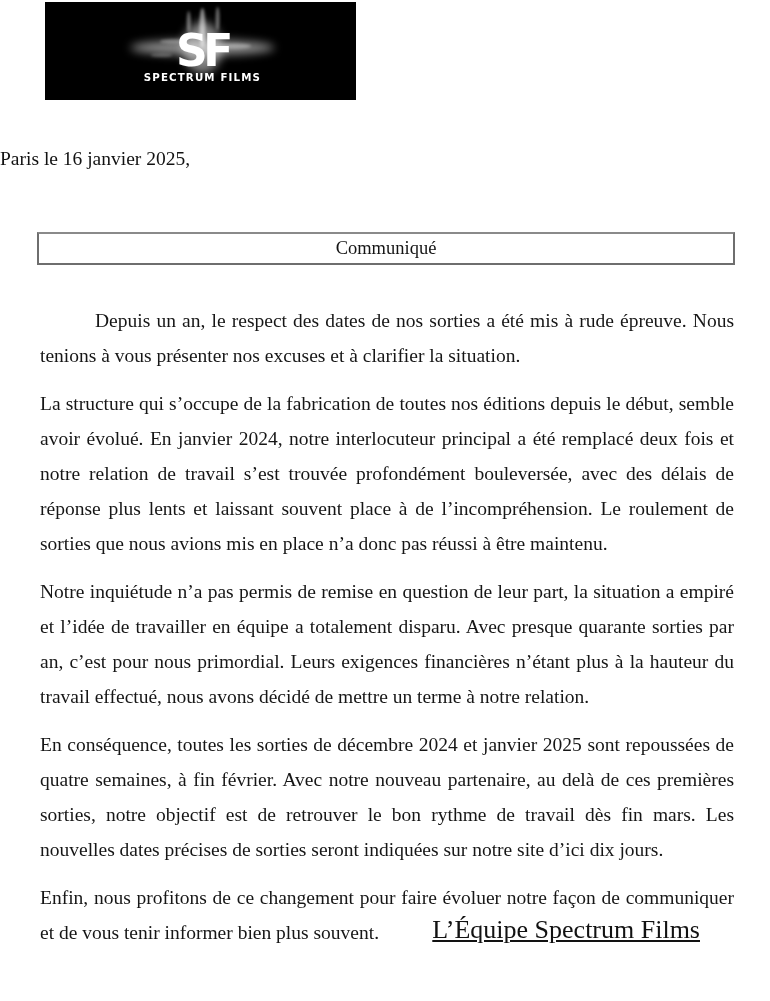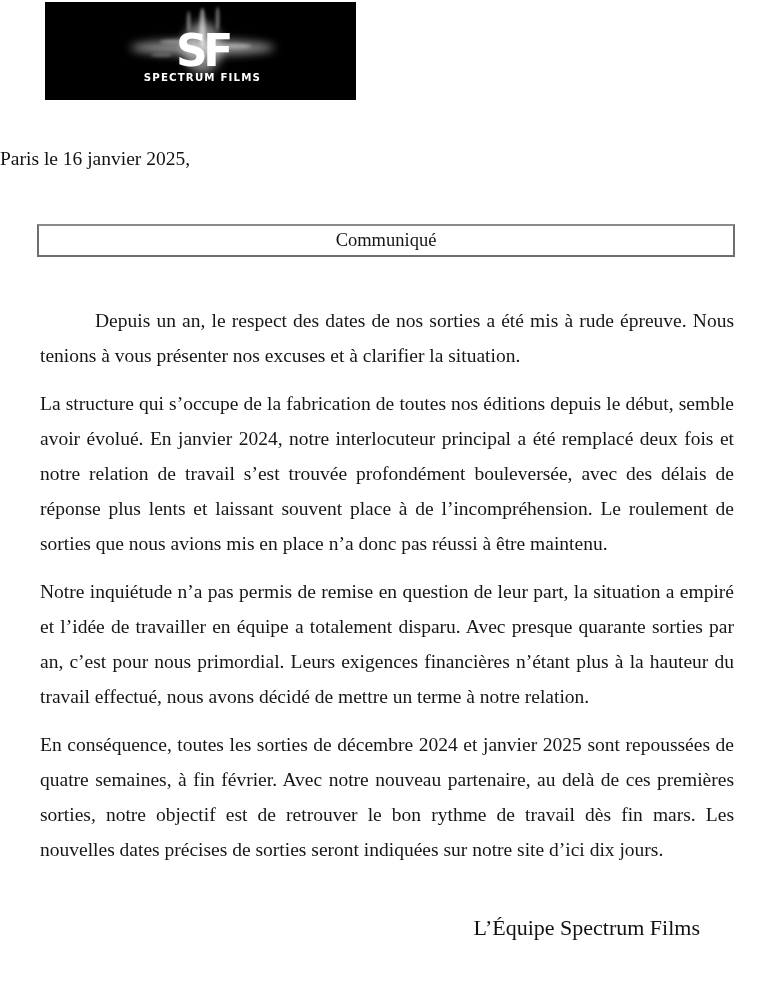--- a/index.html
+++ b/index.html
@@ -25,21 +25,21 @@
     position: absolute;
     top: 148px;
     left: 0;
     right: 70px;
     text-align: left;
     font-size: 19.5px;
     color: #121212;
   }
   .title-box {
     position: absolute;
-    top: 224px;
+    top: 232px;
     left: 37px;
     width: 698px;
     height: 33px;
     border: 2px solid #6e6e6e;
     border-top-color: #8a8a8a;
     display: flex;
     align-items: center;
     justify-content: center;
     font-size: 18.5px;
     color: #141414;
@@ -58,22 +58,23 @@
     color: #161616;
     margin-bottom: 13px;
   }
   .body-text p.indent-first { text-indent: 55px; }
   .signature {
     position: absolute;
     top: 915px;
     left: 0;
     right: 70px;
     text-align: right;
-    font-size: 22px;
+    font-size: 26px;
     color: #121212;
+    text-decoration: underline;
   }
 </style>
 </head>
 <body>
 
 <div class="logo">
   <svg viewBox="0 0 311 129" xmlns="http://www.w3.org/2000/svg">
     <defs>
       <filter id="blur1" x="-60%" y="-60%" width="220%" height="220%">
           <feGaussianBlur stdDeviation="6"></feGaussianBlur>
@@ -105,15 +106,16 @@
 
 <div class="title-box">
   <span>Communiqué</span>
 </div>
 
 <div class="body-text">
   <p class="indent-first">Depuis un an, le respect des dates de nos sorties a été mis à rude épreuve. Nous tenions à vous présenter nos excuses et à clarifier la situation.</p>
   <p>La structure qui s’occupe de la fabrication de toutes nos éditions depuis le début, semble avoir évolué. En janvier 2024, notre interlocuteur principal a été remplacé deux fois et notre relation de travail s’est trouvée profondément bouleversée, avec des délais de réponse plus lents et laissant souvent place à de l’incompréhension. Le roulement de sorties que nous avions mis en place n’a donc pas réussi à être maintenu.</p>
   <p>Notre inquiétude n’a pas permis de remise en question de leur part, la situation a empiré et l’idée de travailler en équipe a totalement disparu. Avec presque quarante sorties par an, c’est pour nous primordial. Leurs exigences financières n’étant plus à la hauteur du travail effectué, nous avons décidé de mettre un terme à notre relation.</p>
   <p>En conséquence, toutes les sorties de décembre 2024 et janvier 2025 sont repoussées de quatre semaines, à fin février. Avec notre nouveau partenaire, au delà de ces premières sorties, notre objectif est de retrouver le bon rythme de travail dès fin mars. Les nouvelles dates précises de sorties seront indiquées sur notre site d’ici dix jours.</p>
+  <p>Enfin, nous profitons de ce changement pour faire évoluer notre façon de communiquer et de vous tenir informer bien plus souvent.</p>
 </div>
 
 <div class="signature">L’Équipe Spectrum Films</div>
 
 </body></html>

